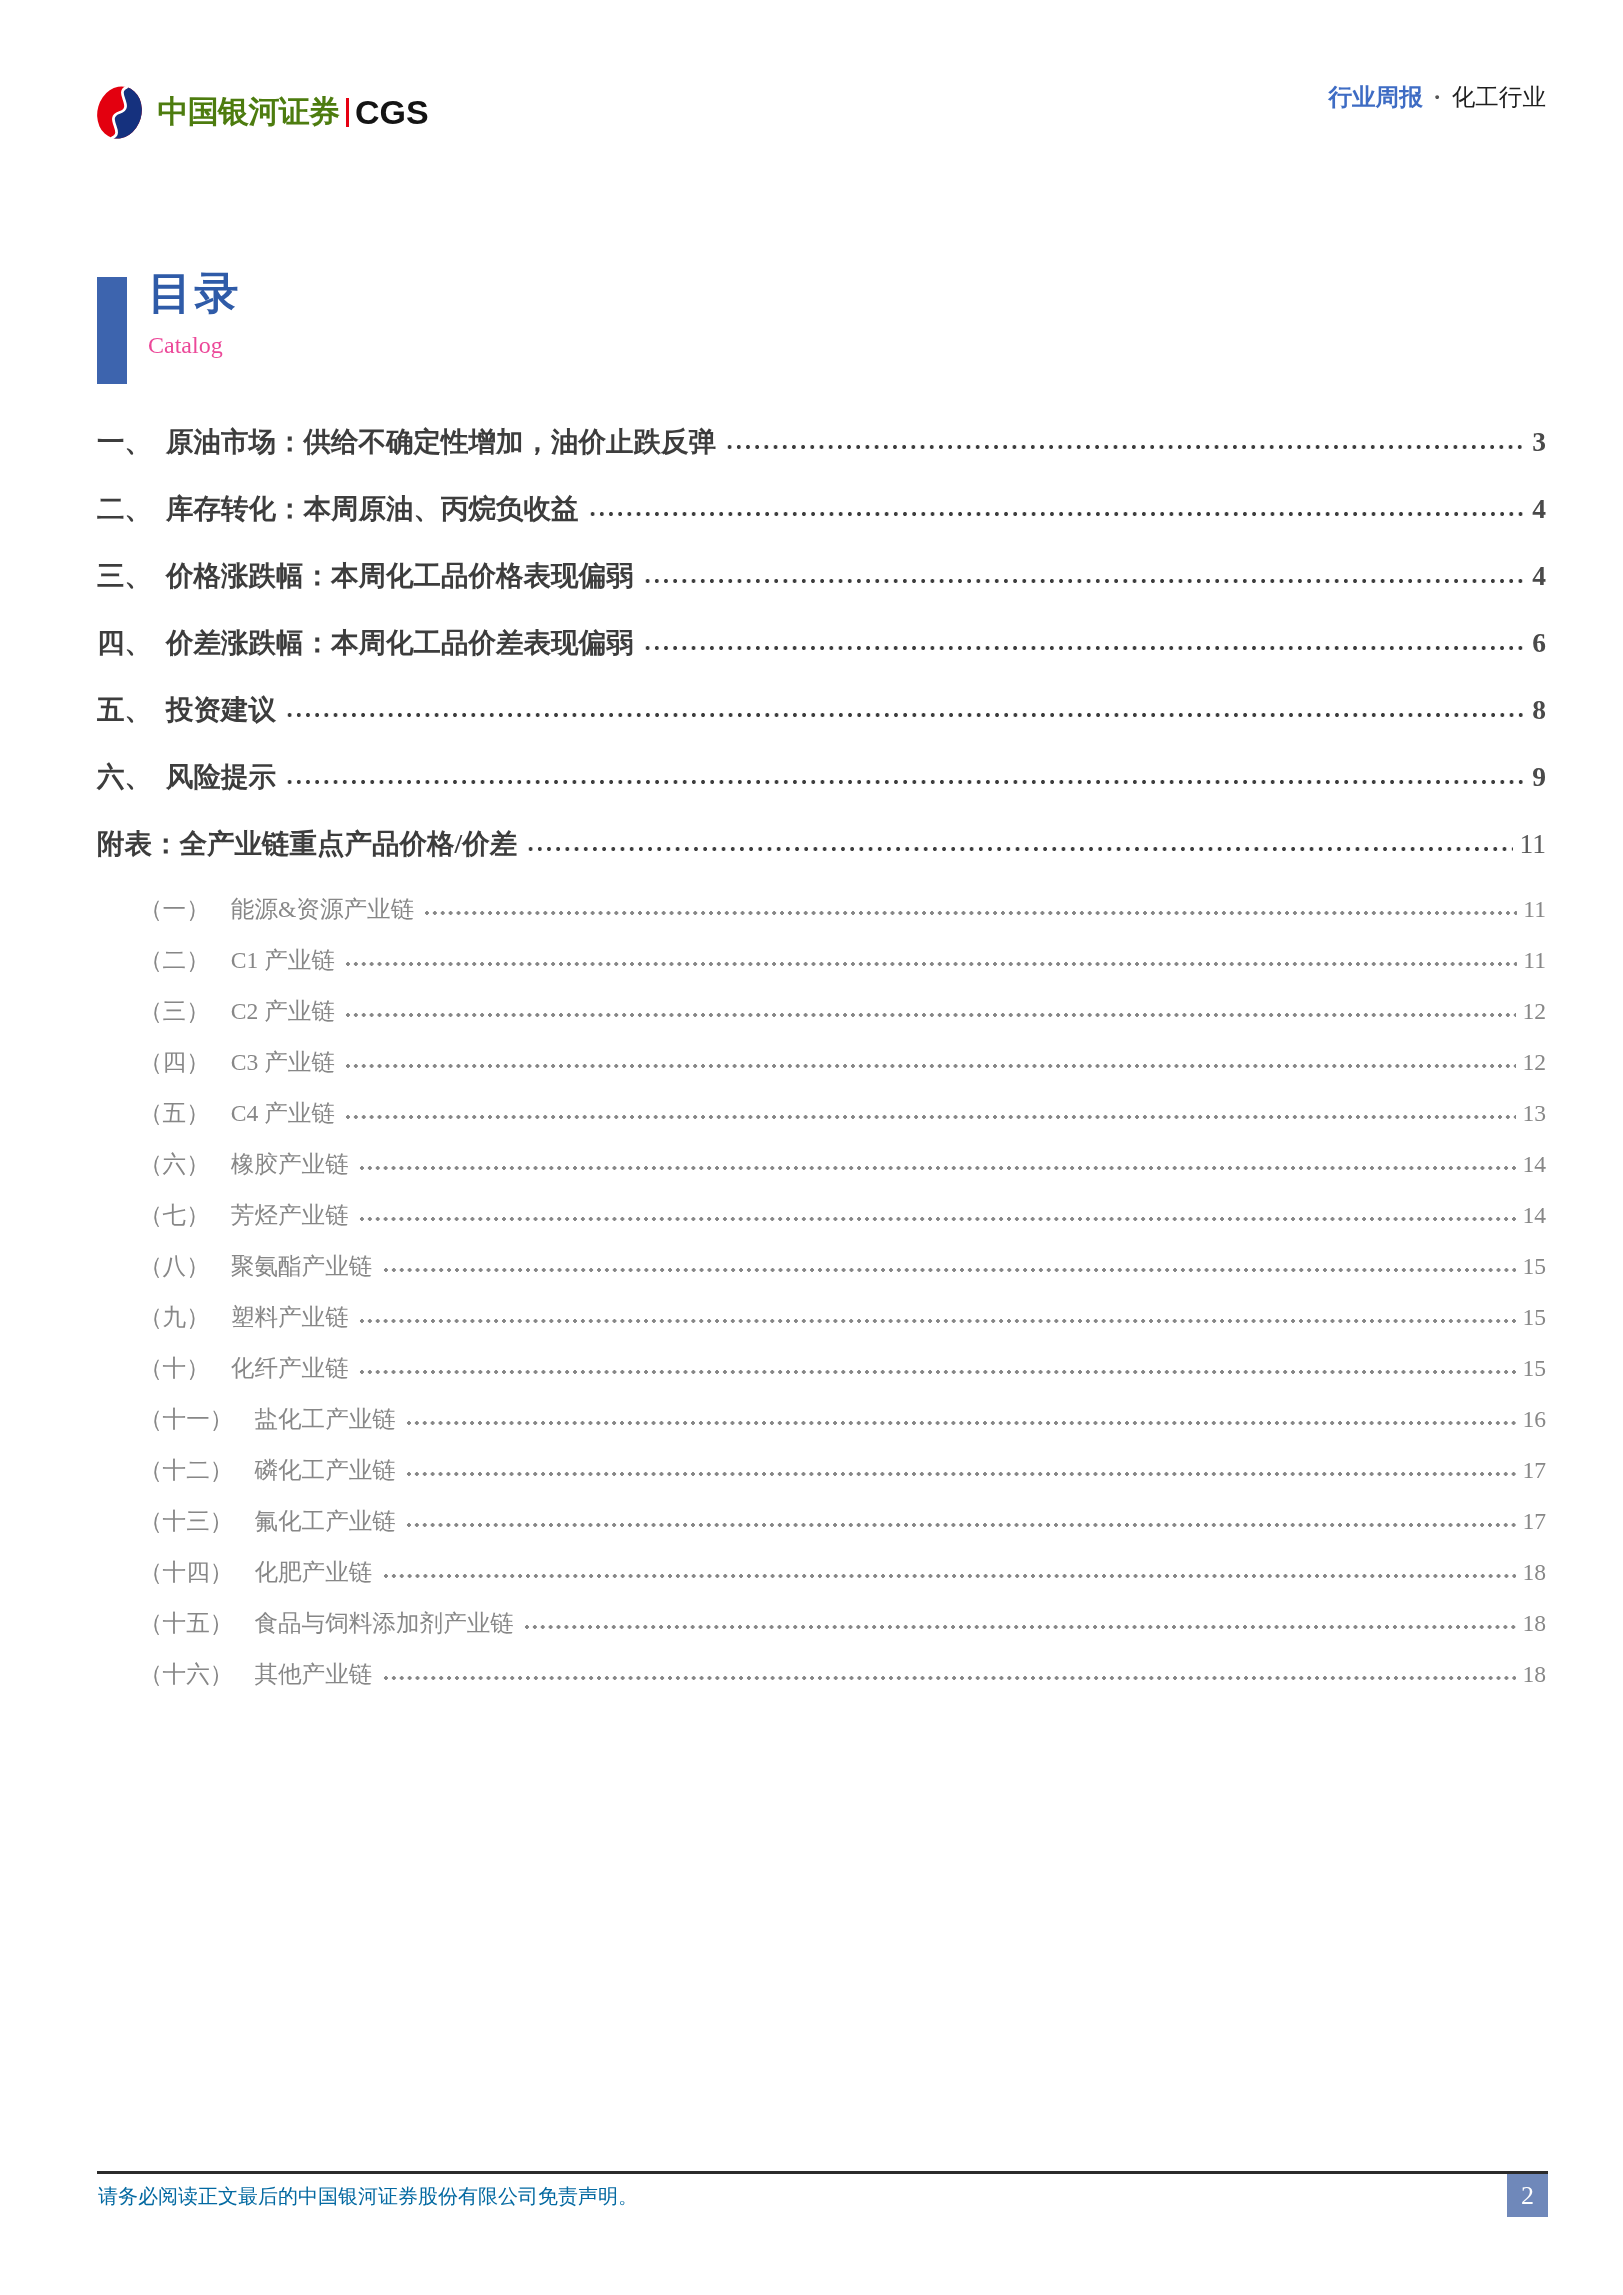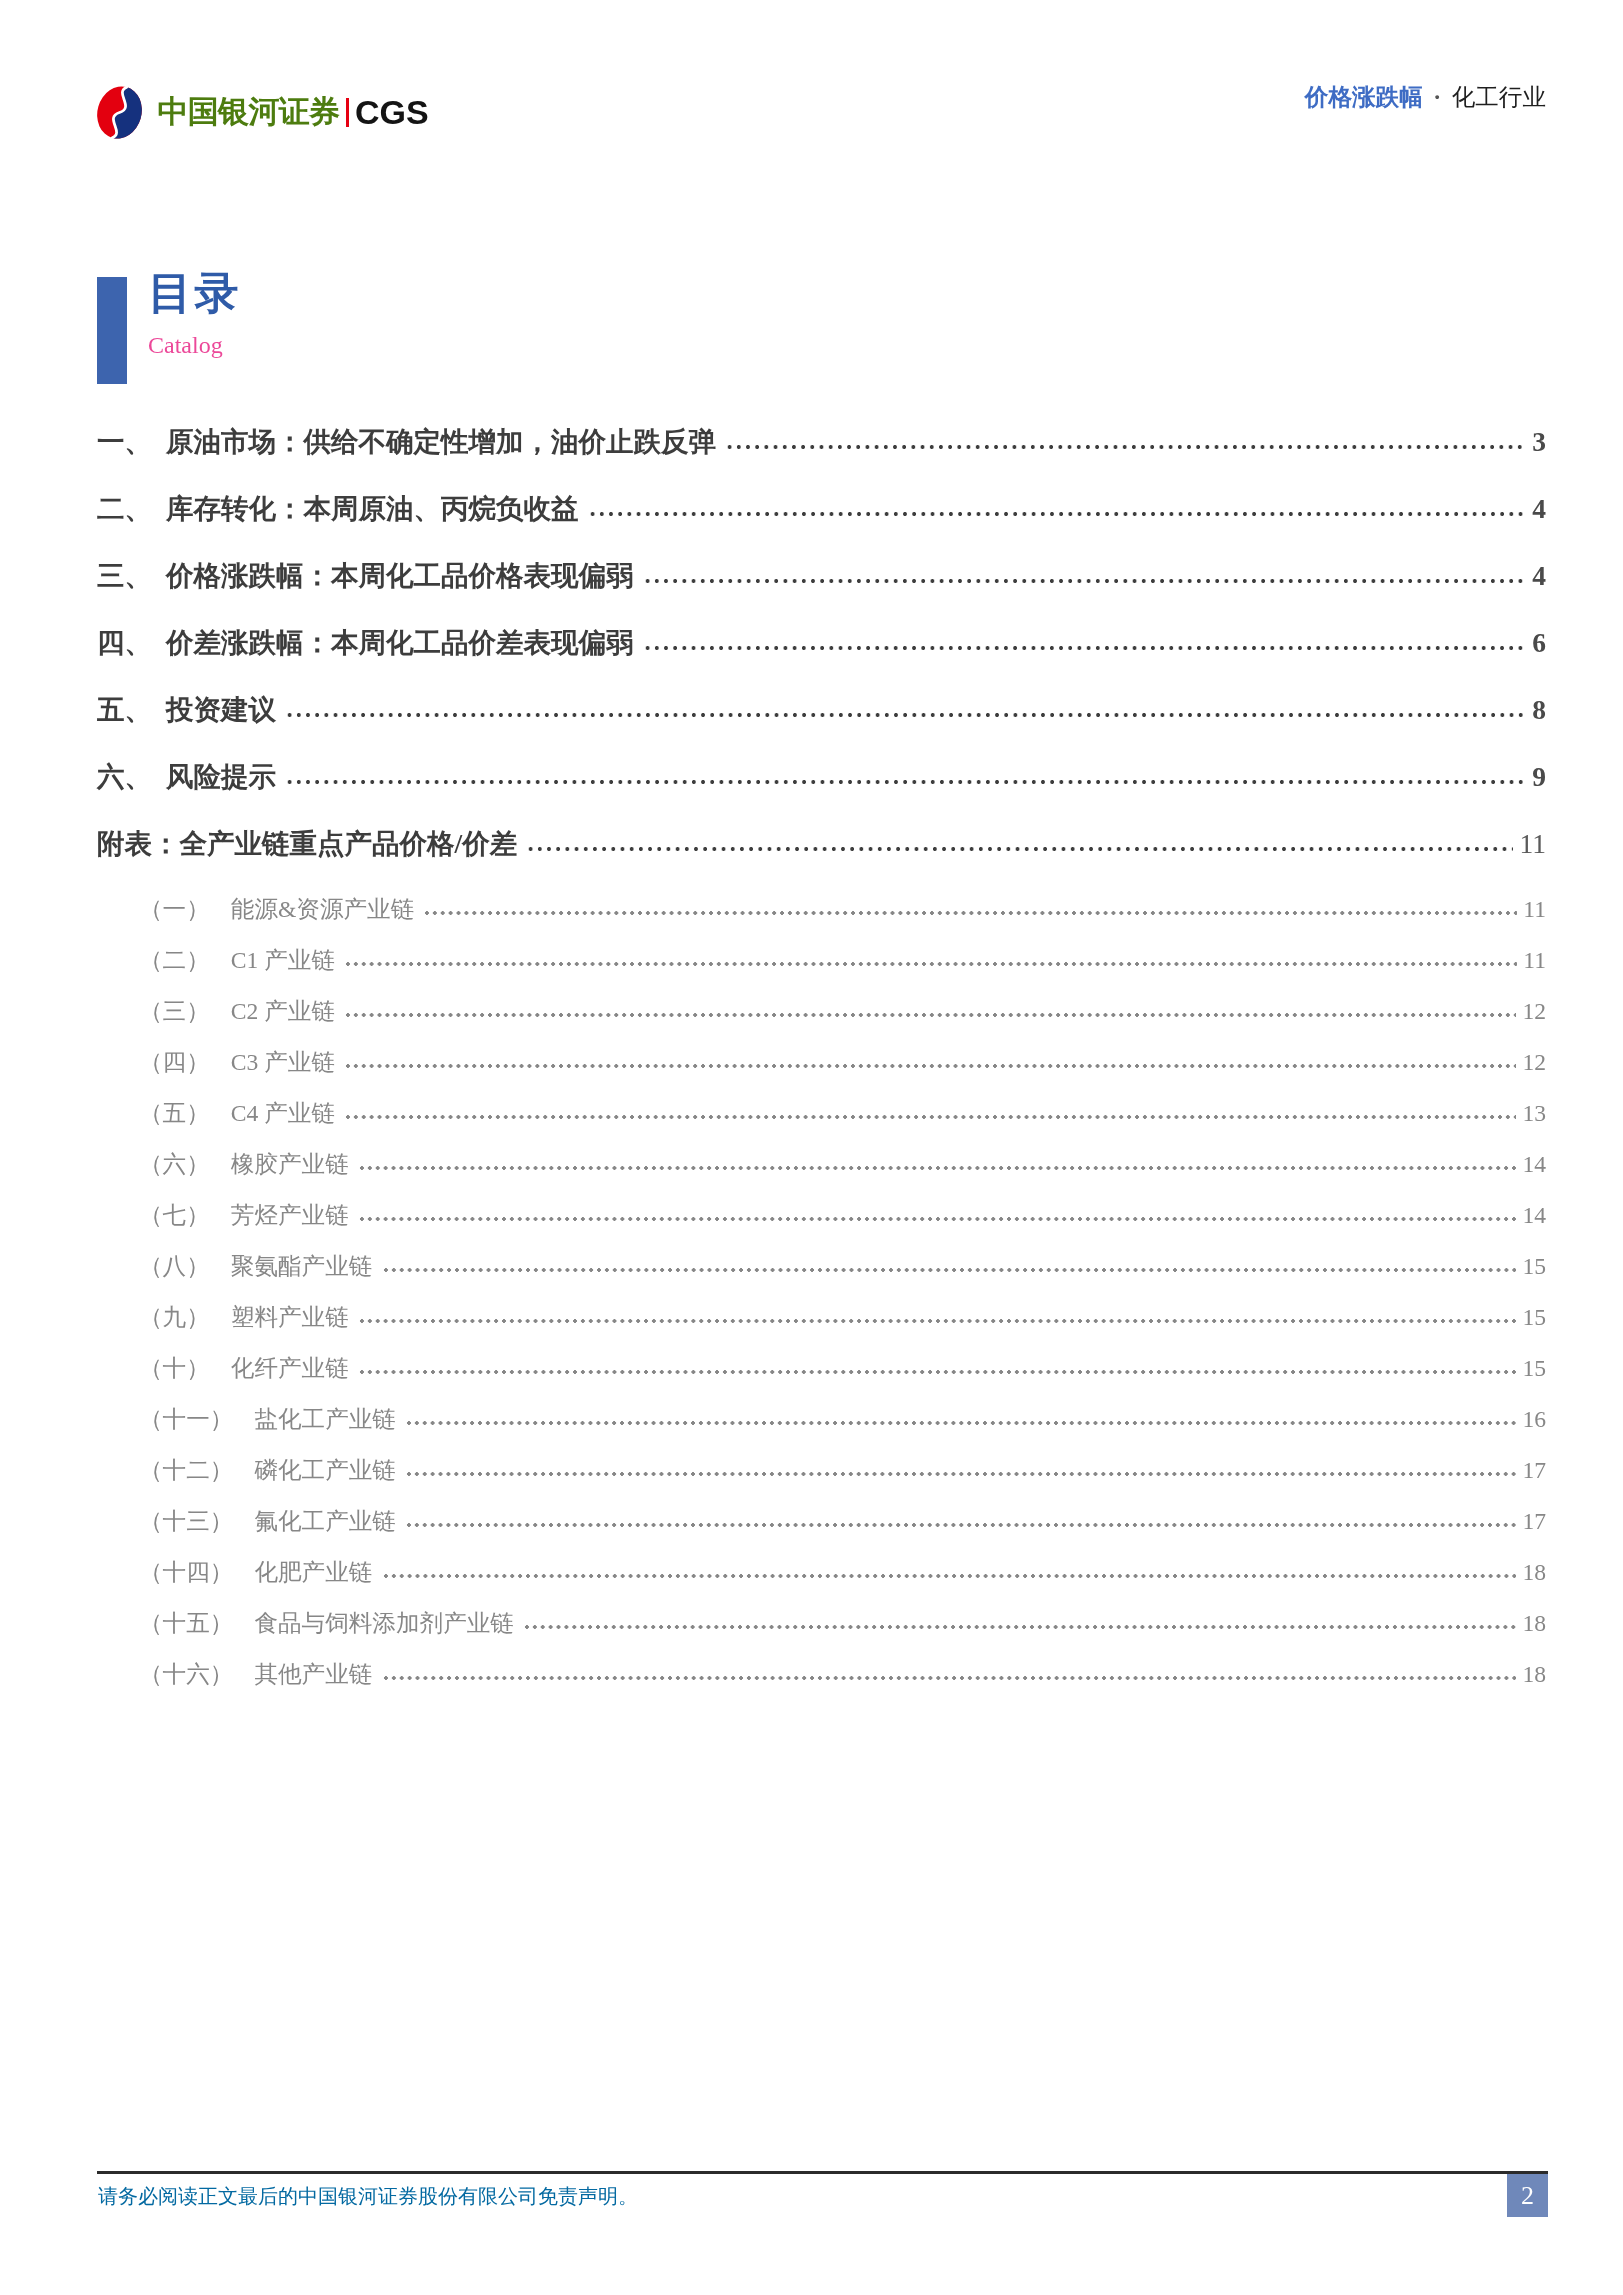--- a/index.html
+++ b/index.html
@@ -93,21 +93,21 @@
                    C70,84 25,69 50,52
                    C75,35 30,20 50,4 Z" fill="#15317e"></path>
           <path d="M50,4 C30,20 75,35 50,52 C25,69 70,84 50,100" fill="none" stroke="#ffffff" stroke-width="5" stroke-linecap="round"></path>
         </g>
       </svg>
       <span class="logo-cn">中国银河证券</span>
       <span class="logo-divider"></span>
       <span class="logo-en">CGS</span>
     </div>
     <div class="header-right">
-      <span class="report-type">价格涨跌幅</span><span class="dot-sep">·</span><span class="industry">化工行业</span>
+      <span class="report-type">行业周报</span><span class="dot-sep">·</span><span class="industry">化工行业</span>
     </div>
   </header>
 
   <section class="toc-head">
     <div class="blue-bar"></div>
     <div>
       <div class="toc-title-cn">目录</div>
       <div class="toc-title-en">Catalog</div>
     </div>
   </section>

